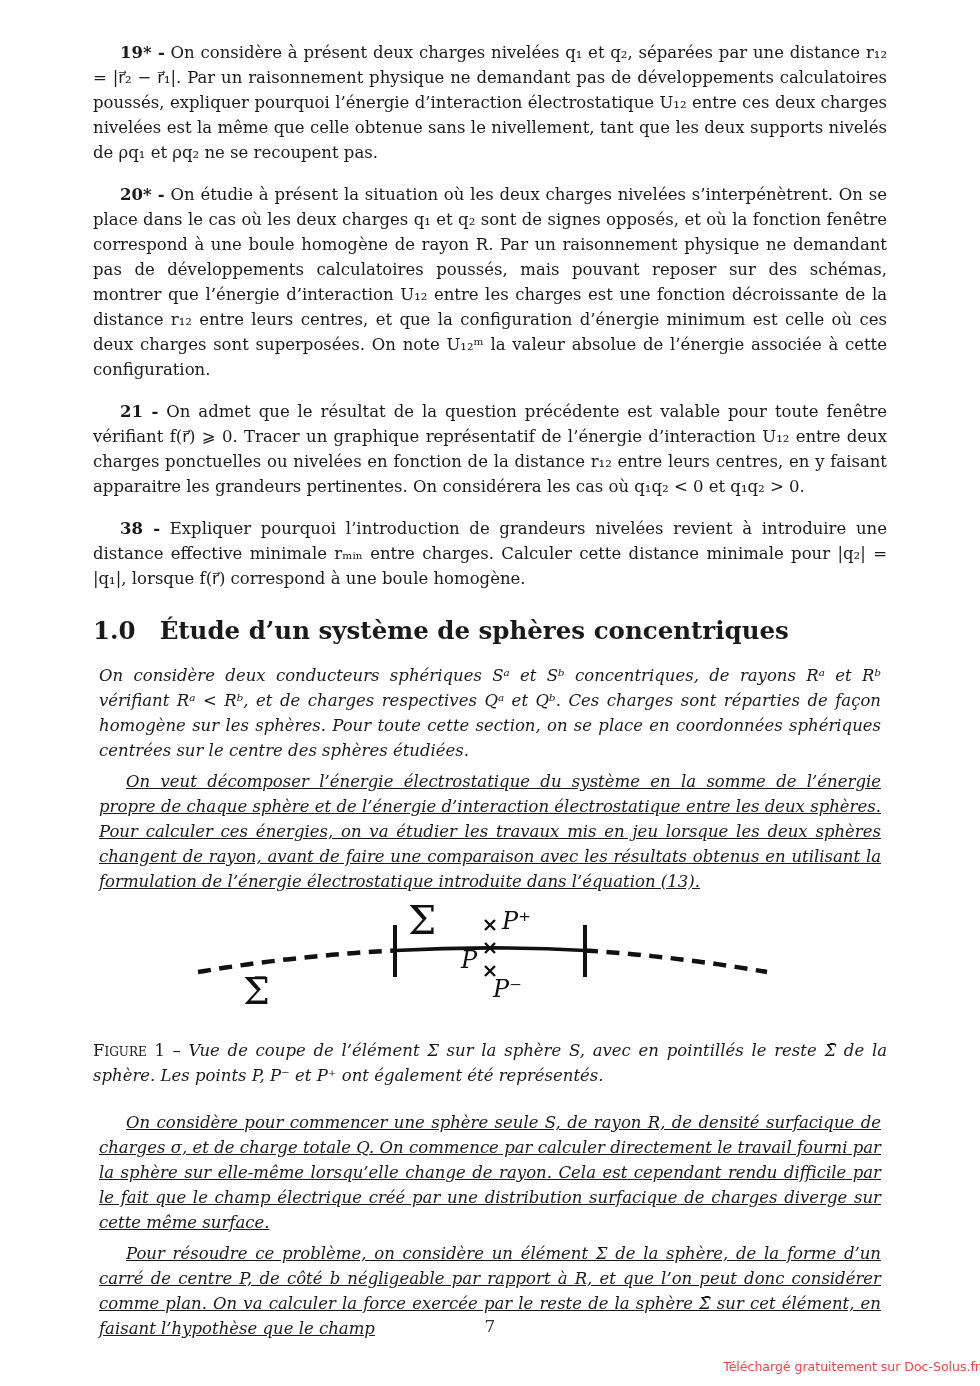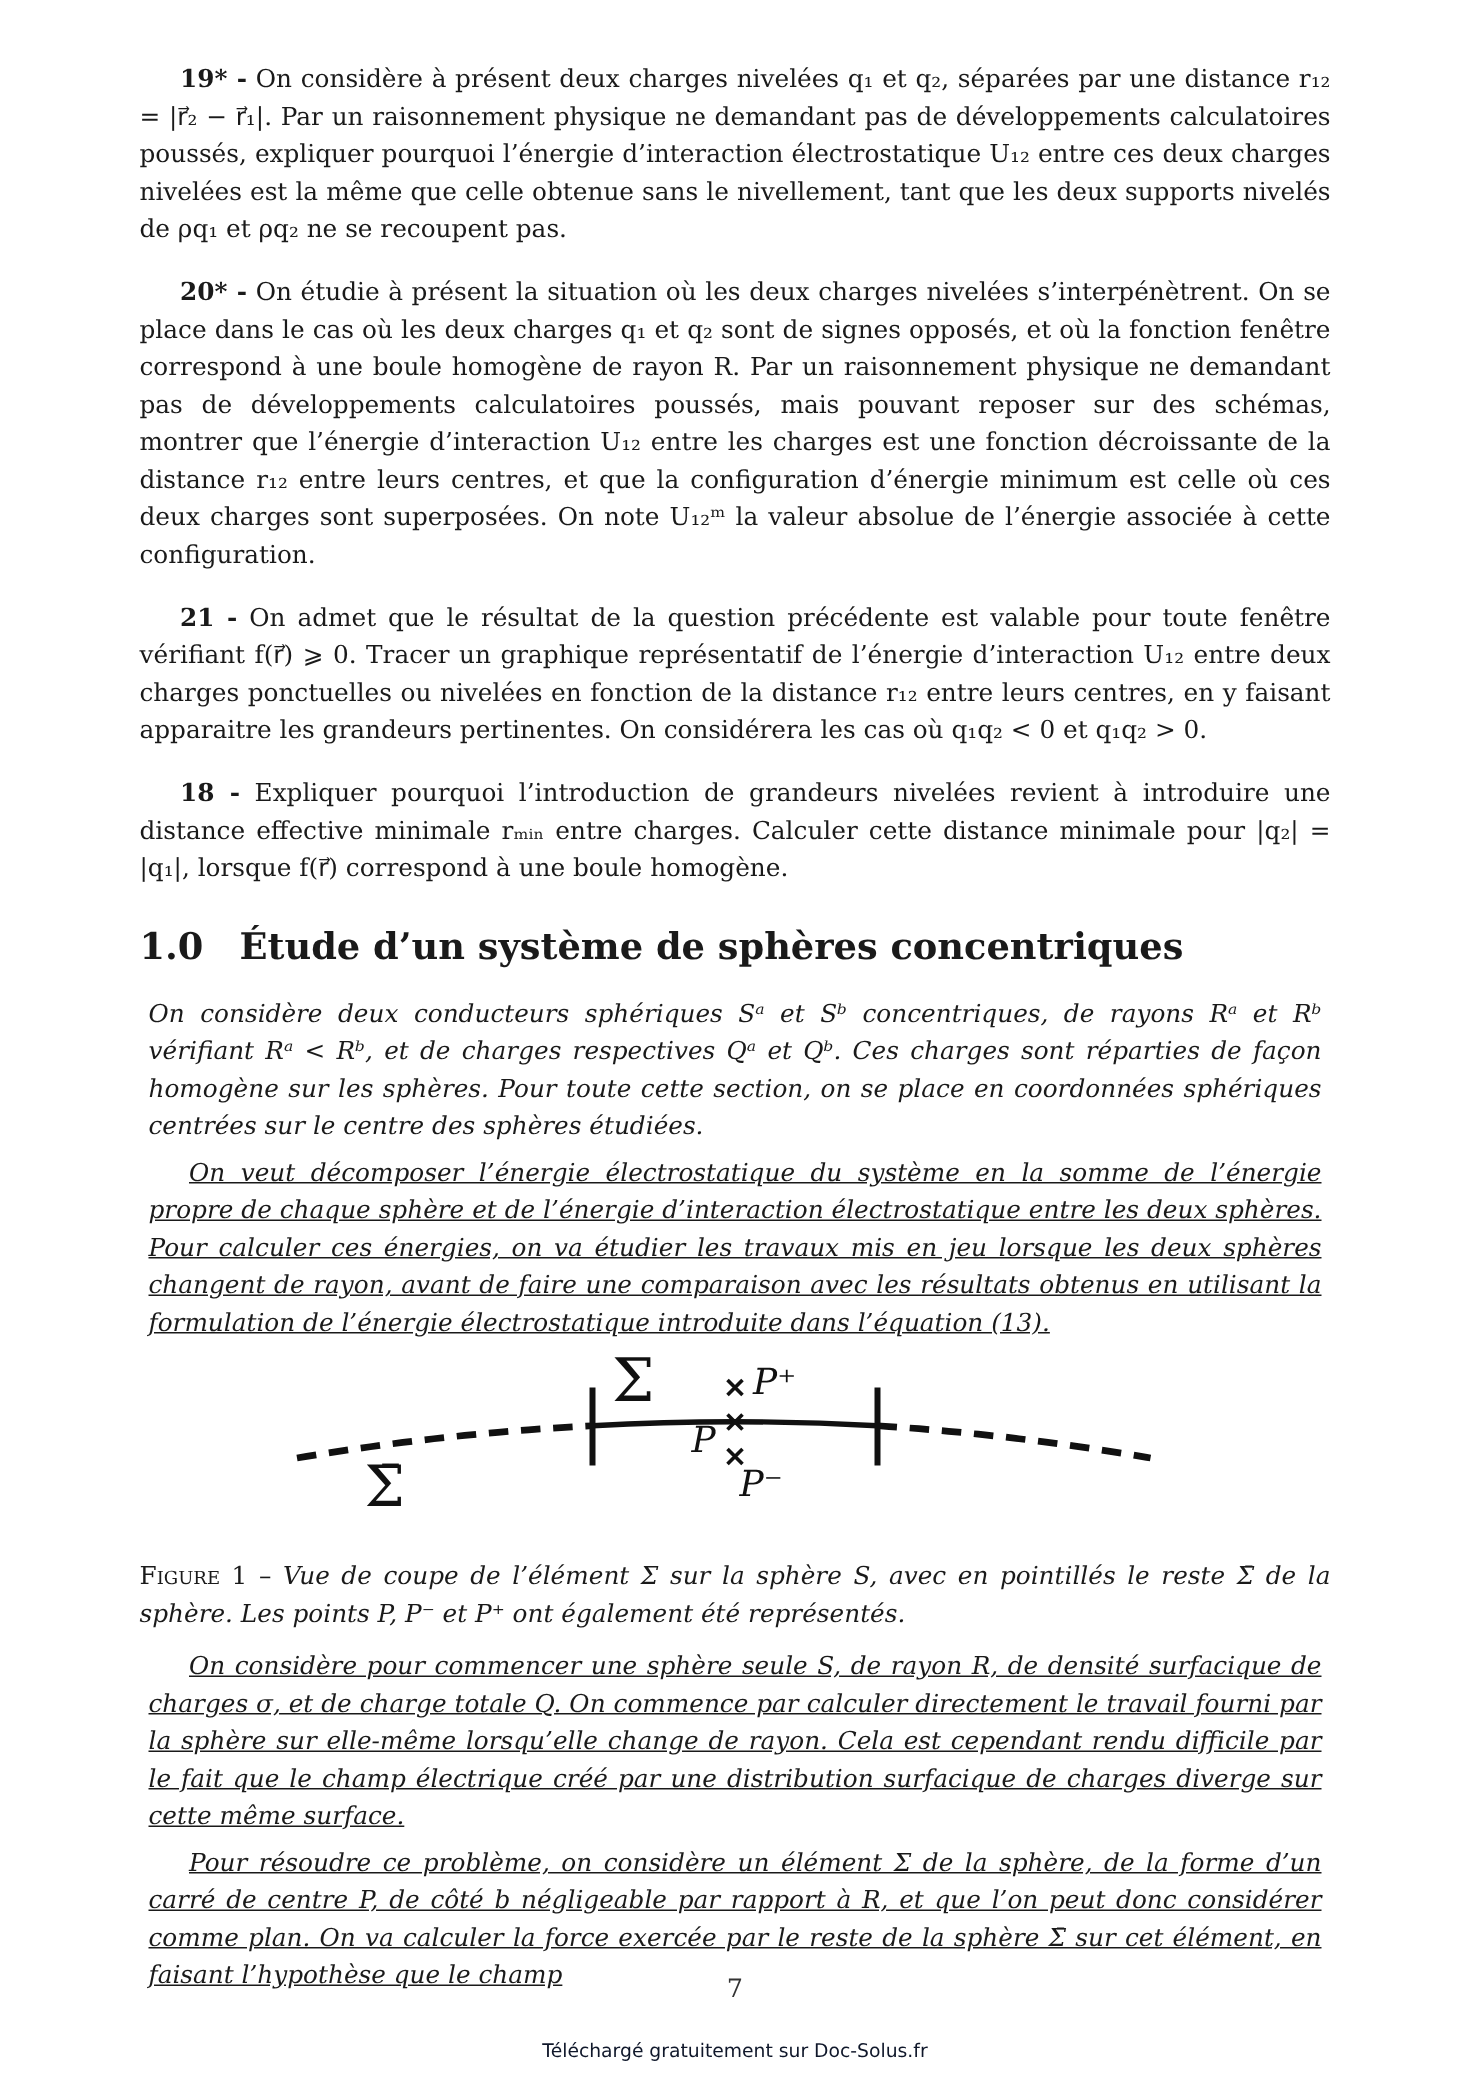--- a/index.html
+++ b/index.html
@@ -36,54 +36,54 @@
   p.it.indent{text-indent:27px;text-decoration:underline;}
   .figure{
     width:600px;
     margin:6px auto 0 auto;
   }
   .figure svg{display:block;}
   .fig-stroke{stroke:#111;fill:none;}
   .fig-label{font-family:"DejaVu Serif","DejaVu Sans",serif;fill:#111;}
   .fig-label.italic{font-style:italic;}
   .caption{
-    margin:20px 0 10px 0;
+    margin:20px 0 22px 0;
     font-size:16.5px;
     line-height:25px;
   }
   .caption .cap-label{font-variant:small-caps;font-style:normal;}
   .caption .cap-text{font-style:italic;}
   .page-number{
     position:absolute;
     left:0;top:1316px;width:100%;
     text-align:center;
     font-size:17px;color:#333;
   }
   .watermark{
     position:absolute;
     left:0;top:1359px;width:100%;
-    text-align:center;
+    text-align:right;
     font-family:"DejaVu Sans","Liberation Sans",sans-serif;
     font-size:12.5px;
-    color:#0f172a;
+    color:#ef4444;
   }
 </style>
 </head>
 <body>
 
 <div class="page">
   <div class="content">
 
     <p class="q"><span class="qnum">19* -</span><span> On considère à présent deux charges nivelées q₁ et q₂, séparées par une distance r₁₂ = |r⃗₂ − r⃗₁|. Par un raisonnement physique ne demandant pas de développements calculatoires poussés, expliquer pourquoi l’énergie d’interaction électrostatique U₁₂ entre ces deux charges nivelées est la même que celle obtenue sans le nivellement, tant que les deux supports nivelés de ρq₁ et ρq₂ ne se recoupent pas.</span></p>
 
     <p class="q"><span class="qnum">20* -</span><span> On étudie à présent la situation où les deux charges nivelées s’interpénètrent. On se place dans le cas où les deux charges q₁ et q₂ sont de signes opposés, et où la fonction fenêtre correspond à une boule homogène de rayon R. Par un raisonnement physique ne demandant pas de développements calculatoires poussés, mais pouvant reposer sur des schémas, montrer que l’énergie d’interaction U₁₂ entre les charges est une fonction décroissante de la distance r₁₂ entre leurs centres, et que la configuration d’énergie minimum est celle où ces deux charges sont superposées. On note U₁₂ᵐ la valeur absolue de l’énergie associée à cette configuration.</span></p>
 
     <p class="q"><span class="qnum">21 -</span><span> On admet que le résultat de la question précédente est valable pour toute fenêtre vérifiant f(r⃗) ⩾ 0. Tracer un graphique représentatif de l’énergie d’interaction U₁₂ entre deux charges ponctuelles ou nivelées en fonction de la distance r₁₂ entre leurs centres, en y faisant apparaitre les grandeurs pertinentes. On considérera les cas où q₁q₂ &lt; 0 et q₁q₂ &gt; 0.</span></p>
 
-    <p class="q"><span class="qnum">18 -</span><span> Expliquer pourquoi l’introduction de grandeurs nivelées revient à introduire une distance effective minimale rₘᵢₙ entre charges. Calculer cette distance minimale pour |q₂| = |q₁|, lorsque f(r⃗) correspond à une boule homogène.</span></p>
+    <p class="q"><span class="qnum">38 -</span><span> Expliquer pourquoi l’introduction de grandeurs nivelées revient à introduire une distance effective minimale rₘᵢₙ entre charges. Calculer cette distance minimale pour |q₂| = |q₁|, lorsque f(r⃗) correspond à une boule homogène.</span></p>
 
     <h2 class="section"><span class="secnum">1.0</span><span>Étude d’un système de sphères concentriques</span></h2>
 
     <p class="it">On considère deux conducteurs sphériques Sᵃ et Sᵇ concentriques, de rayons Rᵃ et Rᵇ vérifiant Rᵃ &lt; Rᵇ, et de charges respectives Qᵃ et Qᵇ. Ces charges sont réparties de façon homogène sur les sphères. Pour toute cette section, on se place en coordonnées sphériques centrées sur le centre des sphères étudiées.</p>
     <p class="it indent">On veut décomposer l’énergie électrostatique du système en la somme de l’énergie propre de chaque sphère et de l’énergie d’interaction électrostatique entre les deux sphères. Pour calculer ces énergies, on va étudier les travaux mis en jeu lorsque les deux sphères changent de rayon, avant de faire une comparaison avec les résultats obtenus en utilisant la formulation de l’énergie électrostatique introduite dans l’équation (13).</p>
 
     <div class="figure">
       <svg width="600" height="118" viewBox="0 0 600 118">
 
         <path class="fig-stroke" d="M8,72 A1700,1700 0 0 1 205,50.5" stroke-width="4.5" stroke-dasharray="13 8.5"></path>

